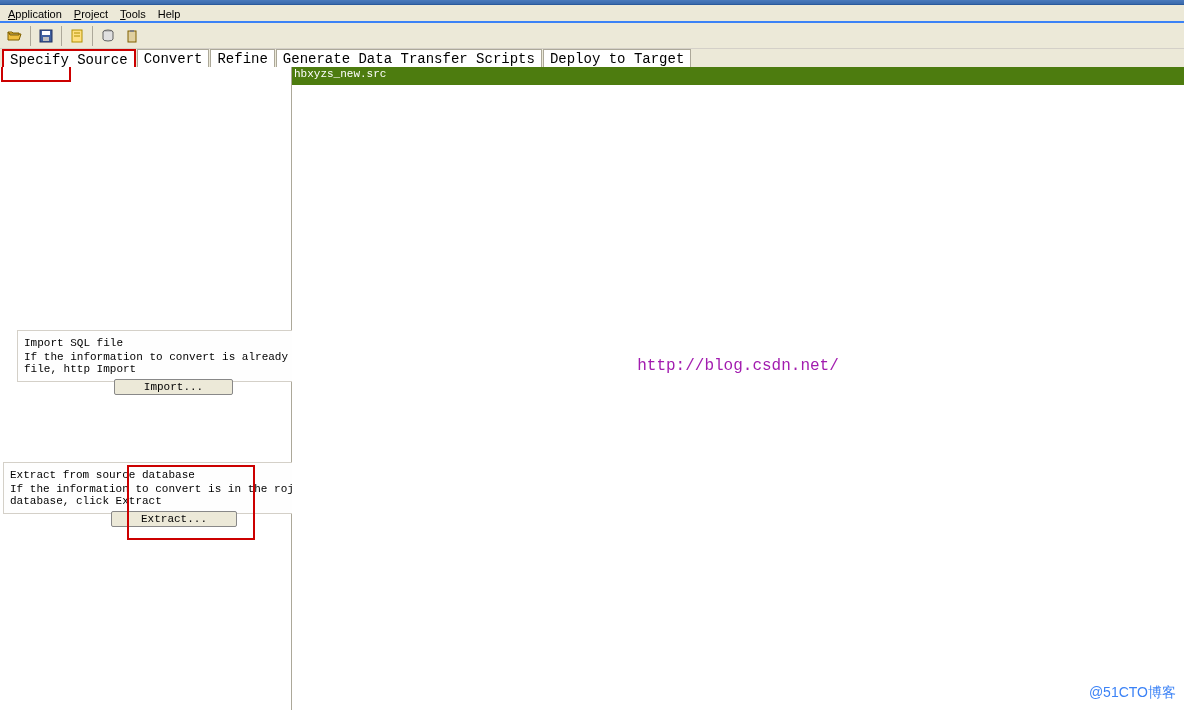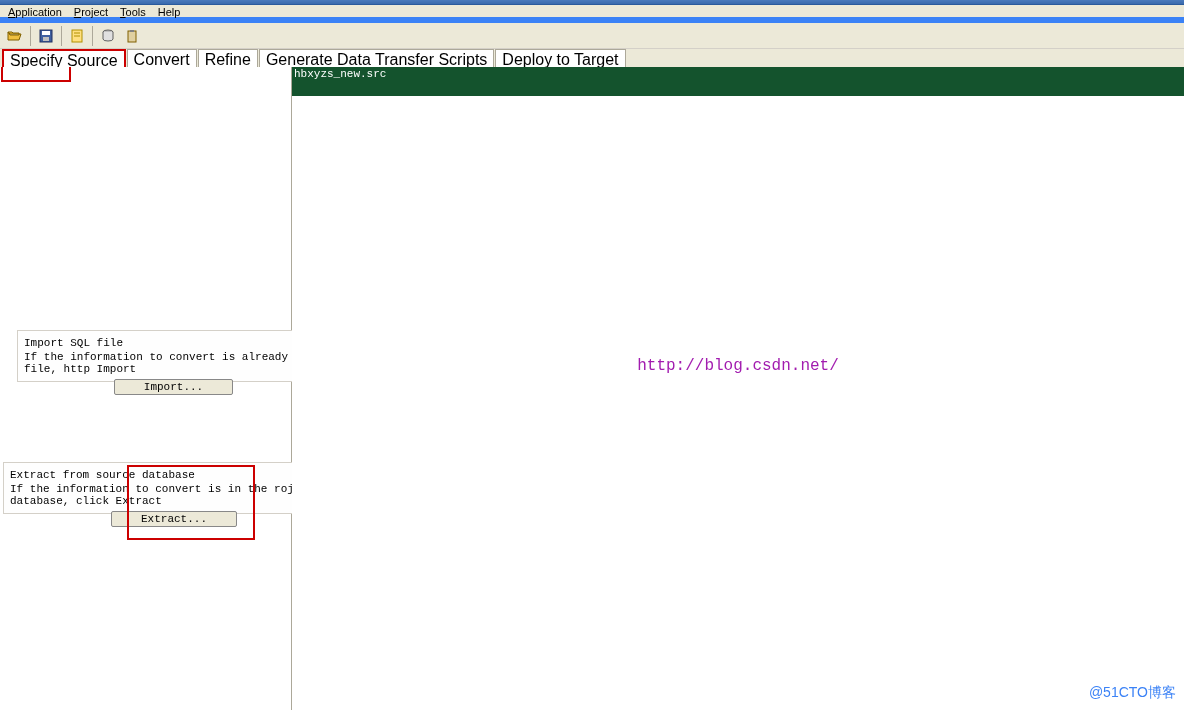--- a/index.html
+++ b/index.html
@@ -14,23 +14,23 @@
     }
     .titlebar {
       height: 5px;
       background: linear-gradient(to bottom, #4a7abc, #3a6aac);
       border-bottom: 1px solid #2a5a9c;
     }
     .menubar {
       height: 18px;
       background: #ece9d8;
       display: flex;
-      align-items: flex-start;
+      align-items: flex-end;
       padding: 0 2px;
-      border-bottom: 6px solid #3b82f6;
+      border-bottom: 2px solid #3b82f6;
     }
     .menu-item {
       padding: 1px 6px;
       cursor: pointer;
     }
     .menu-item u { text-decoration: underline; }
     .toolbar {
       height: 26px;
       background: #ece9d8;
       display: flex;
@@ -53,22 +53,22 @@
       background: #aca899;
       margin: 0 2px;
     }
     .tab-strip {
       height: 18px;
       display: flex;
       background: #ece9d8;
       padding-left: 2px;
     }
     .tab {
-      font-family: Liberation Sans, sans-serif;
-      font-size: 16px;
+      font-family: Liberation Mono, monospace;
+      font-size: 14px;
       padding: 1px 6px;
       background: #ffffff;
       border: 1px solid #aca899;
       border-bottom: none;
       cursor: pointer;
       margin-right: 1px;
     }
     .tab.active {
       border: 2px solid #cc0000;
       border-bottom: none;
@@ -139,22 +139,22 @@
       width: 128px;
       height: 75px;
       pointer-events: none;
     }
     .right-panel {
       flex: 1;
       background: #ffffff;
       position: relative;
     }
     .src-header {
-      height: 29px;
-      background: #14532d;
+      height: 18px;
+      background: #4d7c0f;
       color: #ffffff;
       font-family: "Courier New", monospace;
       font-size: 11px;
       padding: 0 2px;
       line-height: 14px;
     }
     .watermark-center {
       position: absolute;
       top: 290px;
       left: 50%;

